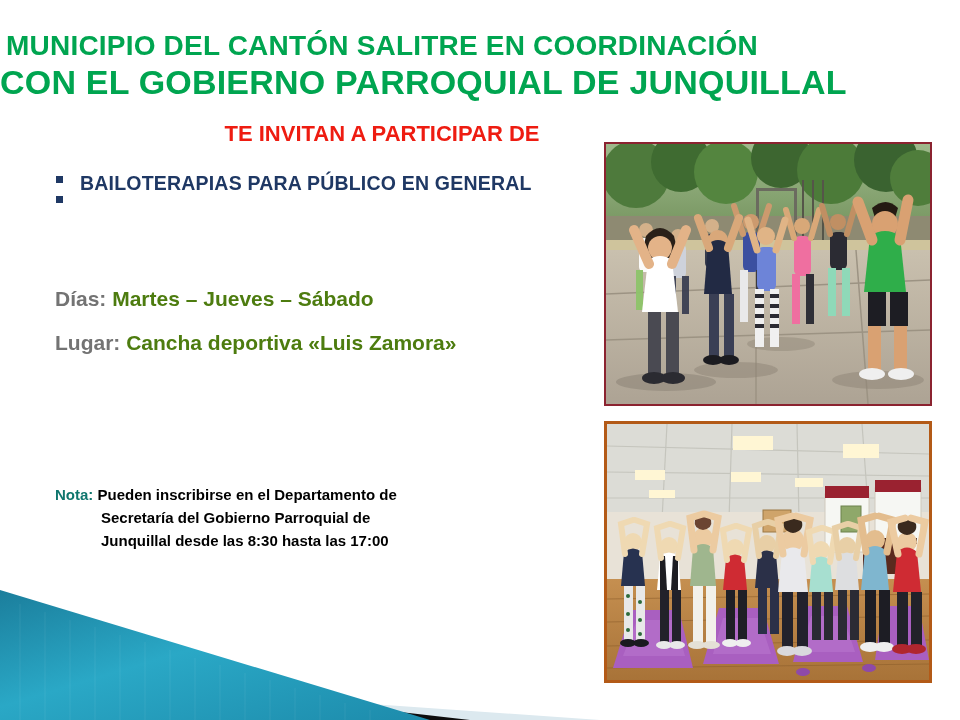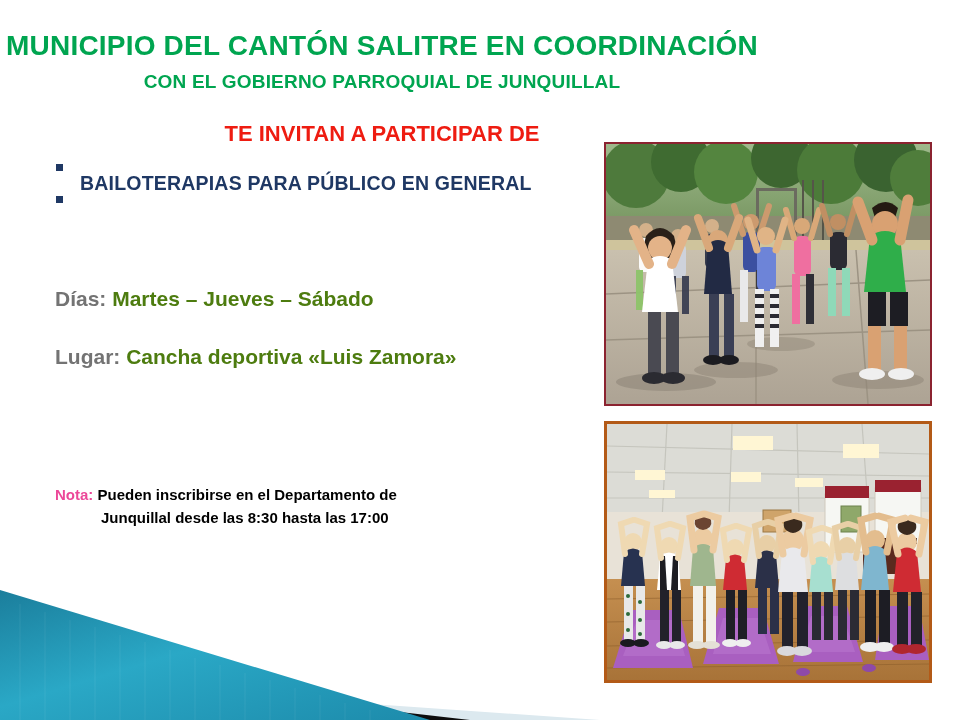--- a/index.html
+++ b/index.html
@@ -28,41 +28,41 @@
   }
   .title-line {
     font-weight: bold;
     font-size: 28px;
     line-height: 36px;
     letter-spacing: 0.2px;
     color: #00A550;
     white-space: nowrap;
   }
   .title-line.second {
-    font-size: 19px;
+    font-size: 34px;
   }
   .subtitle-line {
     font-weight: bold;
     font-size: 22px;
     line-height: 30px;
     color: #EE1C11;
     margin-top: 19px;
     white-space: nowrap;
   }
 
   
   .bullets {
     position: absolute;
     top: 168px;
     left: 56px;
     width: 540px;
   }
   .bullet-row {
     display: flex;
-    align-items: flex-start;
+    align-items: center;
     line-height: 30px;
     margin-bottom: 2px;
   }
   .bullet-marker {
     width: 7px;
     height: 7px;
     background: #1F3864;
     display: inline-block;
     flex: 0 0 auto;
     margin-right: 17px;
@@ -81,21 +81,21 @@
   .info-block {
     position: absolute;
     top: 283px;
     left: 55px;
     width: 540px;
   }
   .info-row {
     line-height: 31px;
     white-space: nowrap;
   }
-  .info-row.spacer-top { margin-top: 25px; }
+  .info-row.spacer-top { margin-top: 11px; }
   .info-label {
     font-weight: bold;
     font-size: 21px;
     color: #737373;
   }
   .info-value {
     font-weight: bold;
     font-size: 21px;
     color: #4d7c0f;
   }
@@ -113,21 +113,21 @@
   .nota-line {
     font-weight: bold;
     font-size: 15px;
     line-height: 23px;
     color: #000000;
     white-space: nowrap;
   }
   .nota-label {
     font-weight: bold;
     font-size: 15px;
-    color: #ec4899;
+    color: #0f766e;
   }
   .nota-line.indented {
     padding-left: 46px;
   }
 
   
   .photo {
     position: absolute;
     overflow: hidden;
     background: #dddddd;
@@ -187,20 +187,23 @@
       <span class="info-label">Días:</span><span class="info-value"> Martes – Jueves – Sábado</span>
     </div>
     <div class="info-row spacer-top">
       <span class="info-label">Lugar:</span><span class="info-value"> Cancha deportiva «Luis Zamora»</span>
     </div>
   </div>
 
   <div class="nota-block">
     <div class="nota-line">
       <span class="nota-label">Nota:</span><span> Pueden inscribirse en el Departamento de</span>
+    </div>
+    <div class="nota-line indented">
+      <span>Secretaría del Gobierno Parroquial de</span>
     </div>
     <div class="nota-line indented">
       <span>Junquillal desde las 8:30 hasta las 17:00</span>
     </div>
   </div>
 
   <div class="photo photo-1">
     <svg viewBox="0 0 324 260" preserveAspectRatio="none">
       <defs>
         <linearGradient id="skyg" x1="0" y1="0" x2="0" y2="1">

